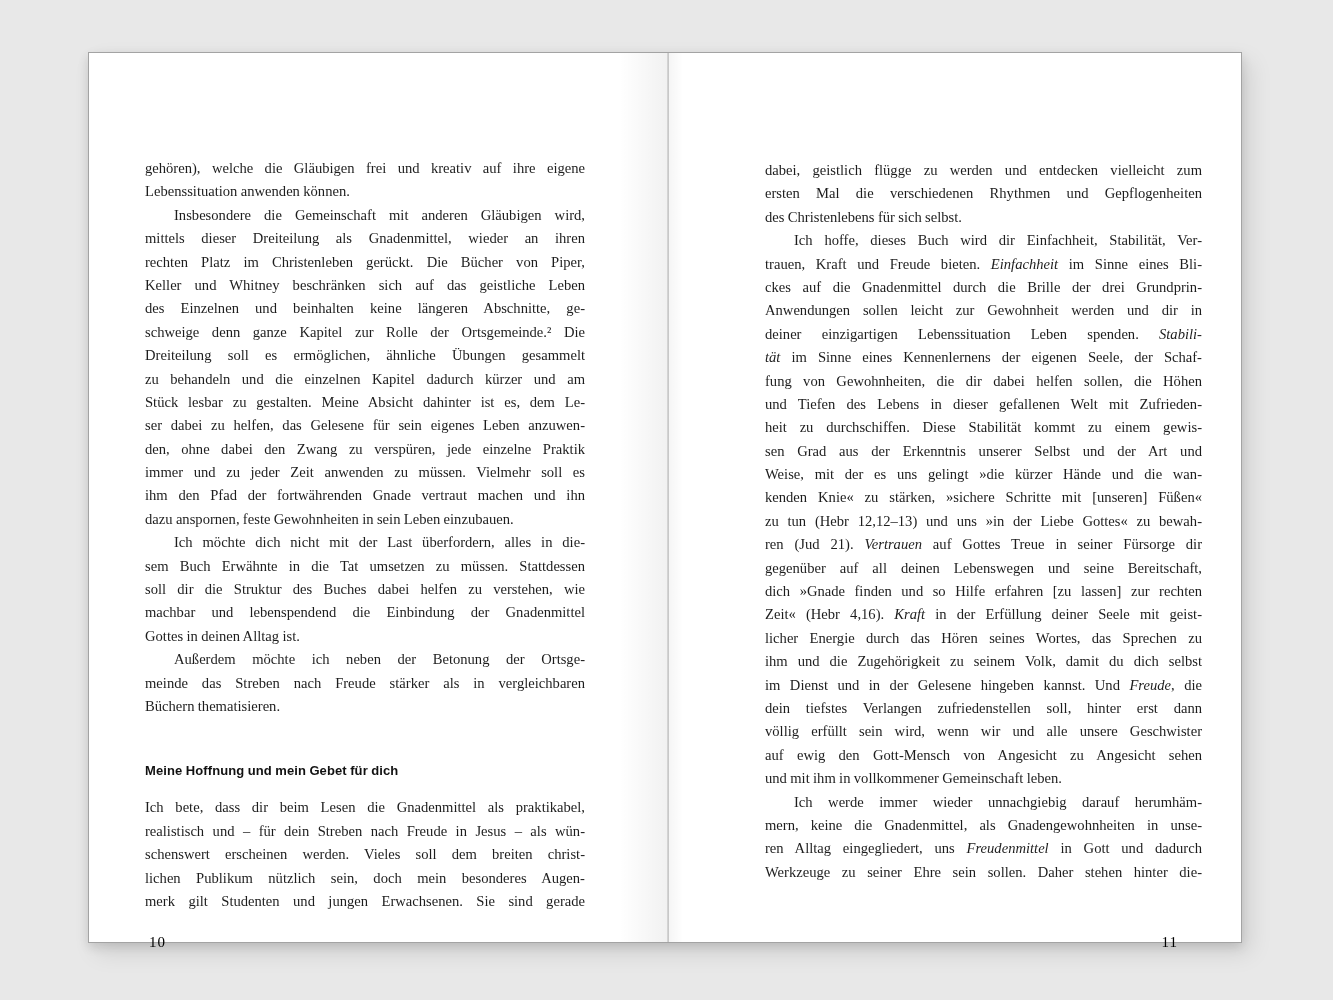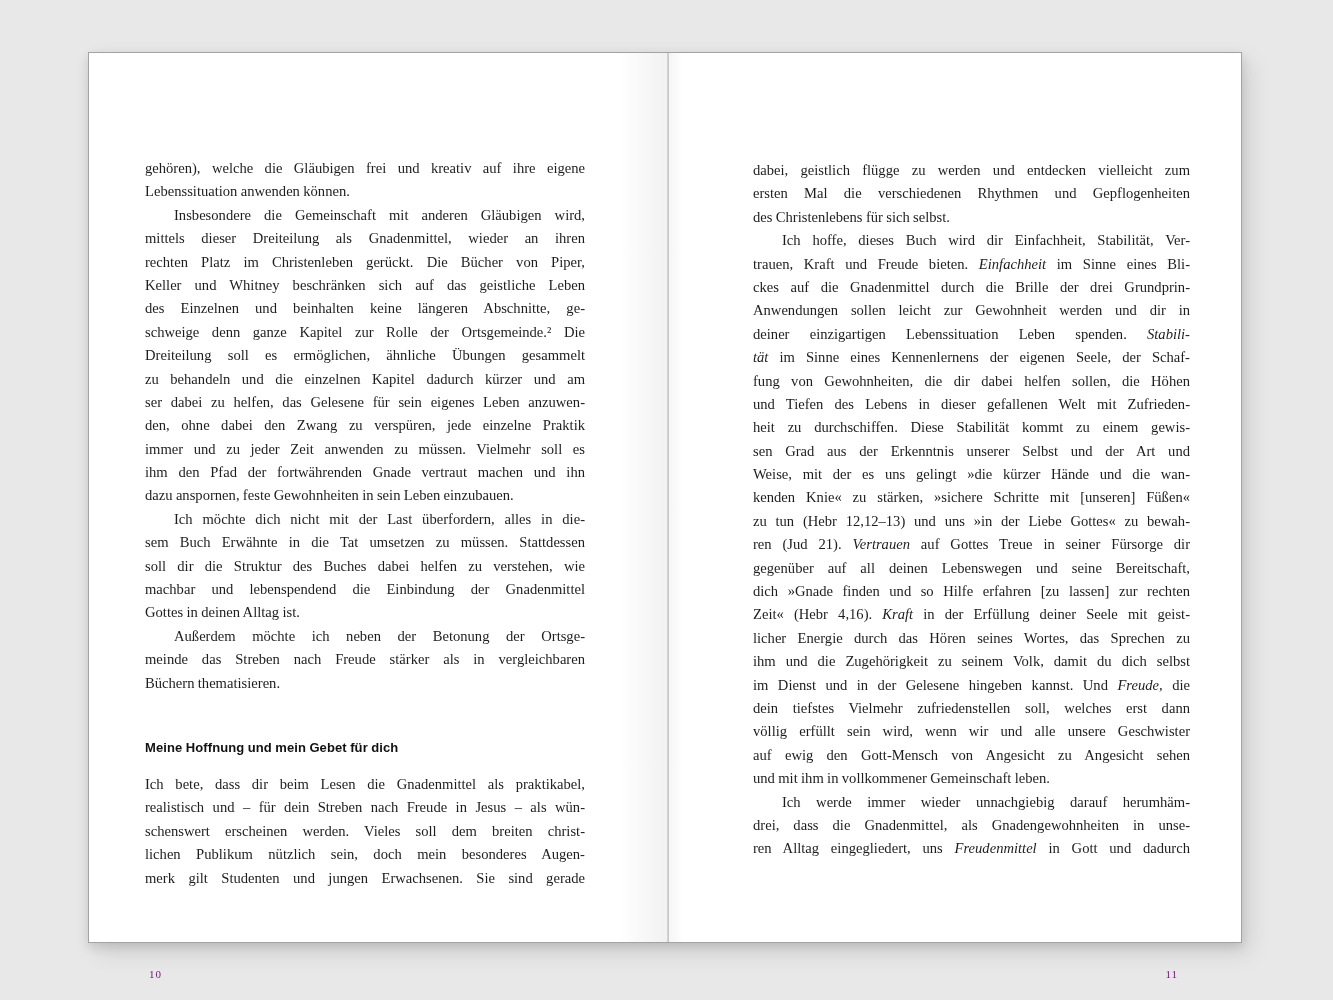--- a/index.html
+++ b/index.html
@@ -34,21 +34,21 @@
     background: linear-gradient(to right, rgba(0,0,0,0.04), rgba(0,0,0,0));
   }
   .text-column {
     position: absolute;
     color: var(--text, #1d1d1d);
     font-size: 14.6px;
     line-height: 23.4px;
     word-spacing: -0.3px;
   }
   .col-left  { left: 56px; top: 104px; width: 440px; }
-  .col-right { left: 84px; top: 106px; width: 437px; }
+  .col-right { left: 96px; top: 106px; width: 437px; }
   .line {
     height: 23.4px;
     overflow: hidden;
     text-align: justify;
     text-align-last: justify;
     text-justify: inter-word;
   }
   .line.indent { padding-left: 29px; }
   .line.para-end { text-align-last: left; }
   .line i { font-style: italic; }
@@ -57,24 +57,23 @@
     font-weight: 700;
     font-size: 13px;
     line-height: 21px;
     color: var(--heading, #111111);
     margin-top: 42px;
     margin-bottom: 15px;
     letter-spacing: 0.1px;
   }
   .folio {
     position: absolute; top: 882px;
-    font-size: 11px; line-height: 14px;
+    font-size: 15px; line-height: 14px;
     letter-spacing: 1px;
-    color: #701a75;
-    margin-top: 32px;
+    color: #000000;
   }
   .folio-left { left: 60px; }
   .folio-right {
     left: 84px; width: 437px;
     text-align: right; padding-right: 12px;
     box-sizing: border-box;
   }
 </style>
 </head>
 <body>
@@ -86,20 +85,21 @@
         <div class="line"><span>gehören), welche die Gläubigen frei und kreativ auf ihre eigene</span></div>
         <div class="line para-end"><span>Lebenssituation anwenden können.</span></div>
         <div class="line indent"><span>Insbesondere die Gemeinschaft mit anderen Gläubigen wird,</span></div>
         <div class="line"><span>mittels dieser Dreiteilung als Gnadenmittel, wieder an ihren</span></div>
         <div class="line"><span>rechten Platz im Christenleben gerückt. Die Bücher von Piper,</span></div>
         <div class="line"><span>Keller und Whitney beschränken sich auf das geistliche Leben</span></div>
         <div class="line"><span>des Einzelnen und beinhalten keine längeren Abschnitte, ge-</span></div>
         <div class="line"><span>schweige denn ganze Kapitel zur Rolle der Ortsgemeinde.² Die</span></div>
         <div class="line"><span>Dreiteilung soll es ermöglichen, ähnliche Übungen gesammelt</span></div>
         <div class="line"><span>zu behandeln und die einzelnen Kapitel dadurch kürzer und am</span></div>
+        <div class="line"><span>Stück lesbar zu gestalten. Meine Absicht dahinter ist es, dem Le-</span></div>
         <div class="line"><span>ser dabei zu helfen, das Gelesene für sein eigenes Leben anzuwen-</span></div>
         <div class="line"><span>den, ohne dabei den Zwang zu verspüren, jede einzelne Praktik</span></div>
         <div class="line"><span>immer und zu jeder Zeit anwenden zu müssen. Vielmehr soll es</span></div>
         <div class="line"><span>ihm den Pfad der fortwährenden Gnade vertraut machen und ihn</span></div>
         <div class="line para-end"><span>dazu anspornen, feste Gewohnheiten in sein Leben einzubauen.</span></div>
         <div class="line indent"><span>Ich möchte dich nicht mit der Last überfordern, alles in die-</span></div>
         <div class="line"><span>sem Buch Erwähnte in die Tat umsetzen zu müssen. Stattdessen</span></div>
         <div class="line"><span>soll dir die Struktur des Buches dabei helfen zu verstehen, wie</span></div>
         <div class="line"><span>machbar und lebenspendend die Einbindung der Gnadenmittel</span></div>
         <div class="line para-end"><span>Gottes in deinen Alltag ist.</span></div>
@@ -138,24 +138,25 @@
         <div class="line"><span>Weise, mit der es uns gelingt »die kürzer Hände und die wan-</span></div>
         <div class="line"><span>kenden Knie« zu stärken, »sichere Schritte mit [unseren] Füßen«</span></div>
         <div class="line"><span>zu tun (Hebr 12,12–13) und uns »in der Liebe Gottes« zu bewah-</span></div>
         <div class="line"><span>ren (Jud 21). </span><i>Vertrauen</i><span> auf Gottes Treue in seiner Fürsorge dir</span></div>
         <div class="line"><span>gegenüber auf all deinen Lebenswegen und seine Bereitschaft,</span></div>
         <div class="line"><span>dich »Gnade finden und so Hilfe erfahren [zu lassen] zur rechten</span></div>
         <div class="line"><span>Zeit« (Hebr 4,16). </span><i>Kraft</i><span> in der Erfüllung deiner Seele mit geist-</span></div>
         <div class="line"><span>licher Energie durch das Hören seines Wortes, das Sprechen zu</span></div>
         <div class="line"><span>ihm und die Zugehörigkeit zu seinem Volk, damit du dich selbst</span></div>
         <div class="line"><span>im Dienst und in der Gelesene hingeben kannst. Und </span><i>Freude</i><span>, die</span></div>
-        <div class="line"><span>dein tiefstes Vielmehr zufriedenstellen soll, welches erst dann</span></div>
+        <div class="line"><span>dein tiefstes Verlangen zufriedenstellen soll, hinter erst dann</span></div>
         <div class="line"><span>völlig erfüllt sein wird, wenn wir und alle unsere Geschwister</span></div>
         <div class="line"><span>auf ewig den Gott-Mensch von Angesicht zu Angesicht sehen</span></div>
         <div class="line para-end"><span>und mit ihm in vollkommener Gemeinschaft leben.</span></div>
         <div class="line indent"><span>Ich werde immer wieder unnachgiebig darauf herumhäm-</span></div>
-        <div class="line"><span>drei, dass die Gnadenmittel, als Gnadengewohnheiten in unse-</span></div>
+        <div class="line"><span>mern, keine die Gnadenmittel, als Gnadengewohnheiten in unse-</span></div>
         <div class="line"><span>ren Alltag eingegliedert, uns </span><i>Freudenmittel</i><span> in Gott und dadurch</span></div>
+        <div class="line"><span>Werkzeuge zu seiner Ehre sein sollen. Daher stehen hinter die-</span></div>
       </div>
     <div class="folio folio-right">11</div>
   </div>
 
 </div>
 
 </body></html>

